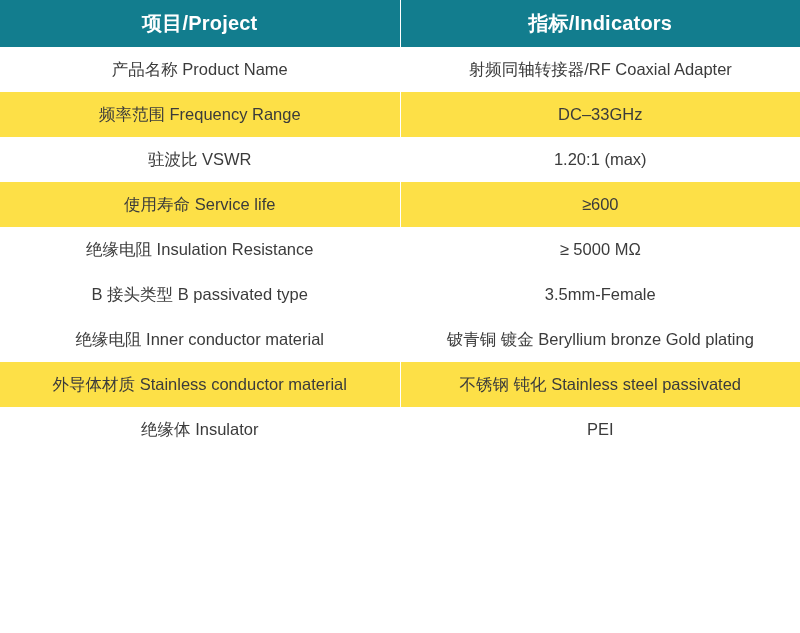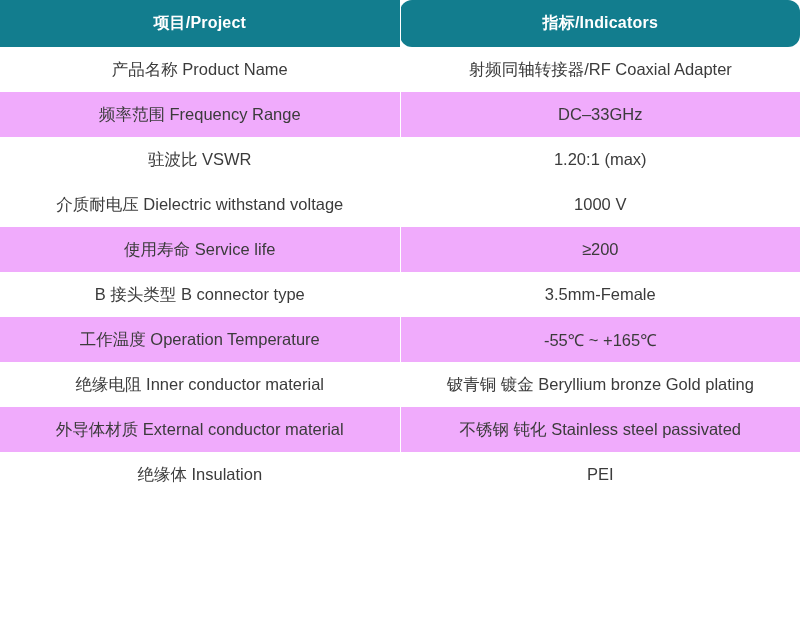--- a/index.html
+++ b/index.html
@@ -17,32 +17,31 @@
     width: 800px;
     border-collapse: collapse;
     table-layout: fixed;
   }
   .spec-table col.col-project { width: 400px; }
   .spec-table col.col-indicator { width: 400px; }
 
   .spec-table thead th {
     background: #127d8e;
     color: #ffffff;
-    font-size: 16px;
+    font-size: 20px;
     font-weight: bold;
     height: 45px;
     text-align: center;
     vertical-align: middle;
     border-right: 1px solid #ffffff;
     letter-spacing: 0.2px;
     margin-left: 22px;
   }
   .spec-table thead th:last-child {
     border-right: none;
-    border-radius: 12px;
   }
 
   .spec-table tbody td {
     height: 45px;
     font-size: 16.5px;
     text-align: center;
     vertical-align: middle;
     color: #3b3b3b;
     border-right: 1px solid #ffffff;
     padding: 0 24px;
@@ -50,21 +49,21 @@
   }
   .spec-table tbody td:last-child {
     border-right: none;
     margin-top: 16px;
   }
 
   .spec-table tbody tr.row-light td {
     background: #ffffff;
   }
   .spec-table tbody tr.row-shade td {
-    background: #f0abfc;
+    background: #fde047;
   }
 </style>
 </head>
 <body>
 
 <table class="spec-table">
   <colgroup>
     <col class="col-project">
     <col class="col-indicator">
   </colgroup>
@@ -80,42 +79,38 @@
       <td>射频同轴转接器/RF Coaxial Adapter</td>
     </tr>
     <tr class="row-shade">
       <td>频率范围 Frequency Range</td>
       <td>DC–33GHz</td>
     </tr>
     <tr class="row-light">
       <td>驻波比 VSWR</td>
       <td>1.20:1 (max)</td>
     </tr>
-    <tr class="row-light">
-      <td>介质耐电压 Dielectric withstand voltage</td>
-      <td>1000 V</td>
-    </tr>
     <tr class="row-shade">
       <td>使用寿命 Service life</td>
-      <td>≥200</td>
+      <td>≥600</td>
     </tr>
     <tr class="row-light">
-      <td>B 接头类型  B connector type</td>
+      <td>绝缘电阻 Insulation Resistance</td>
+      <td>≥ 5000 MΩ</td>
+    </tr>
+    <tr class="row-light">
+      <td>B 接头类型  B passivated type</td>
       <td>3.5mm-Female</td>
-    </tr>
-    <tr class="row-shade">
-      <td>工作温度 Operation Temperature</td>
-      <td>-55℃ ~ +165℃</td>
     </tr>
     <tr class="row-light">
       <td>绝缘电阻 Inner conductor material</td>
       <td>铍青铜 镀金 Beryllium bronze Gold plating</td>
     </tr>
     <tr class="row-shade">
-      <td>外导体材质 External conductor material</td>
+      <td>外导体材质 Stainless conductor material</td>
       <td>不锈钢 钝化 Stainless steel passivated</td>
     </tr>
     <tr class="row-light">
-      <td>绝缘体 Insulation</td>
+      <td>绝缘体 Insulator</td>
       <td>PEI</td>
     </tr>
   </tbody>
 </table>
 
 </body></html>

